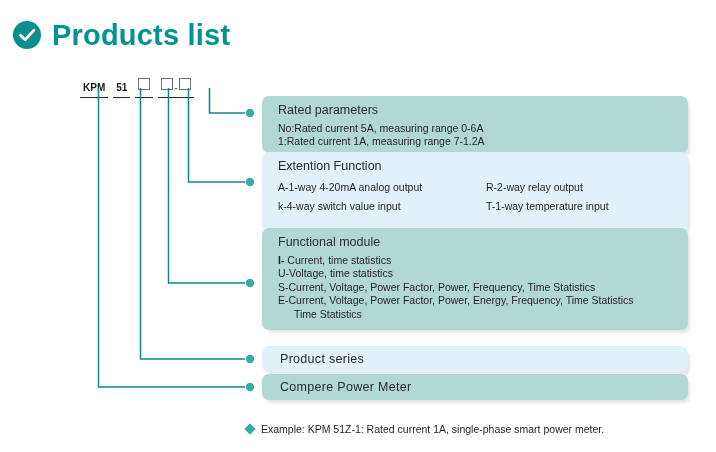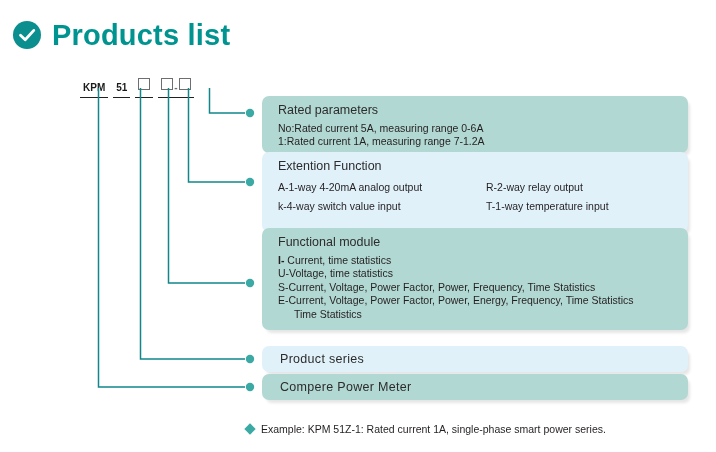--- a/index.html
+++ b/index.html
@@ -230,14 +230,14 @@
 <div class="panel blue rowbox" style="top:346px;">
   <span class="rowbox-label">Product series</span>
 </div>
 
 <div class="panel teal rowbox" style="top:374px;">
   <span class="rowbox-label">Compere  Power  Meter</span>
 </div>
 
 <div id="example-row">
   <span id="example-diamond"></span>
-  <span id="example-text">Example: KPM 51Z-1: Rated current 1A, single-phase smart power series.</span>
+  <span id="example-text">Example: KPM 51Z-1: Rated current 1A, single-phase smart power meter.</span>
 </div>
 
 </body></html>

